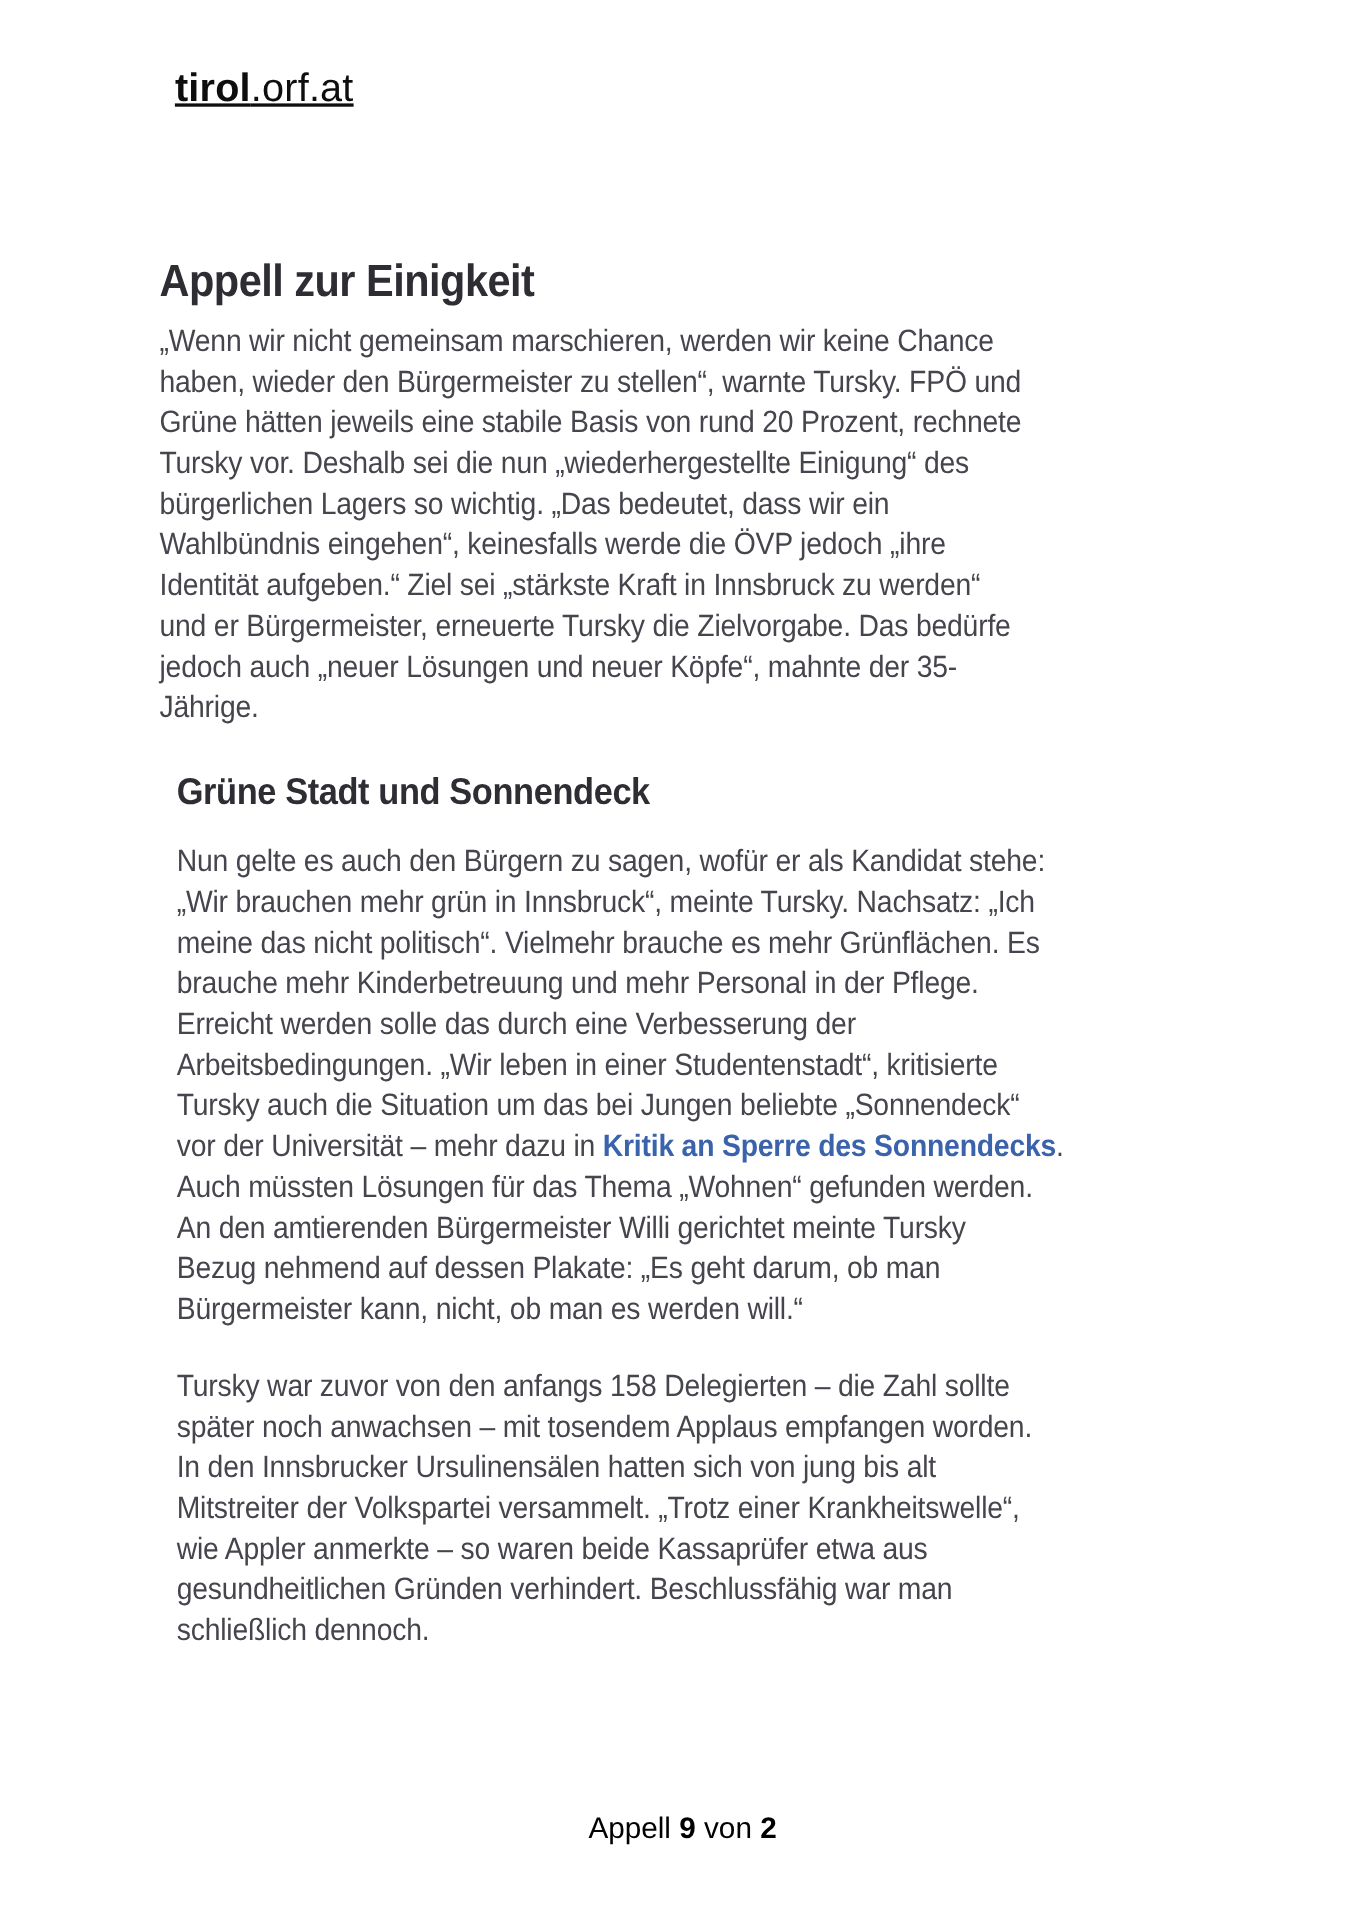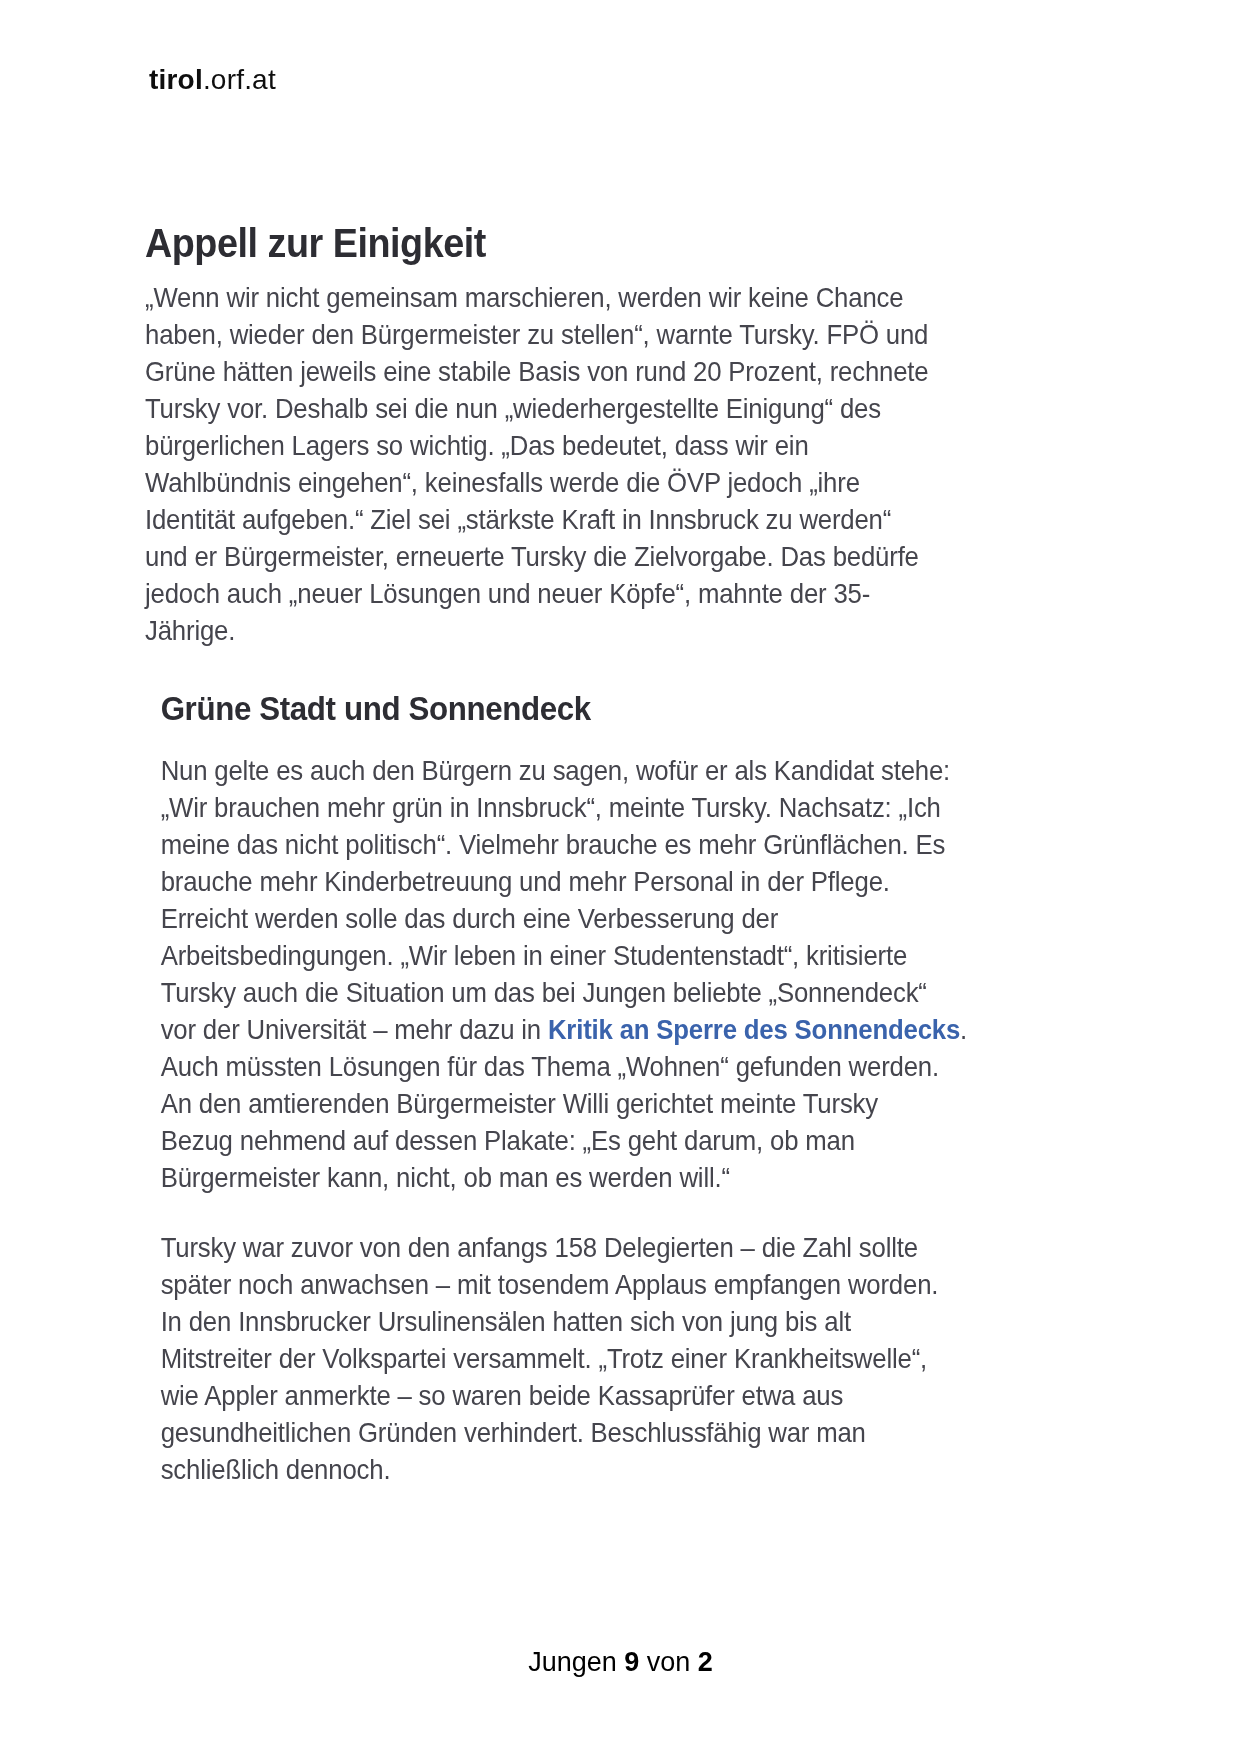--- a/index.html
+++ b/index.html
@@ -9,33 +9,34 @@
   body {
     position: relative;
     width: 1241px;
     height: 1755px;
     background: #ffffff;
     font-family: "Liberation Sans", sans-serif;
     overflow: hidden;
   }
   .site-header {
     position: absolute;
-    left: 149px;
+    left: 159px;
     top: 64px;
-    font-size: 28px;
+    font-size: 36px;
     line-height: 32px;
     color: #0e0e0e;
     letter-spacing: 0.2px;
+    text-decoration: underline;
   }
   .site-header .brand-bold { font-weight: bold; }
 
   .article {
     position: absolute;
     left: 145px;
-    top: 220px;
+    top: 232px;
     width: 1096px;
   }
   
   .condense {
     transform: scaleX(0.92);
     transform-origin: 0 0;
     width: 1010px;
   }
   h1.article-heading {
     margin: 0;
@@ -124,17 +125,17 @@
 In den Innsbrucker Ursulinensälen hatten sich von jung bis alt
 Mitstreiter der Volkspartei versammelt. „Trotz einer Krankheitswelle“,
 wie Appler anmerkte – so waren beide Kassaprüfer etwa aus
 gesundheitlichen Gründen verhindert. Beschlussfähig war man
 schließlich dennoch.</p>
     </section>
   </div>
 </main>
 
 <footer class="page-footer">
-  <span>Jungen</span>
+  <span>Appell</span>
   <span class="num">9</span>
   <span>von</span>
   <span class="num">2</span>
 </footer>
 
 </body></html>

